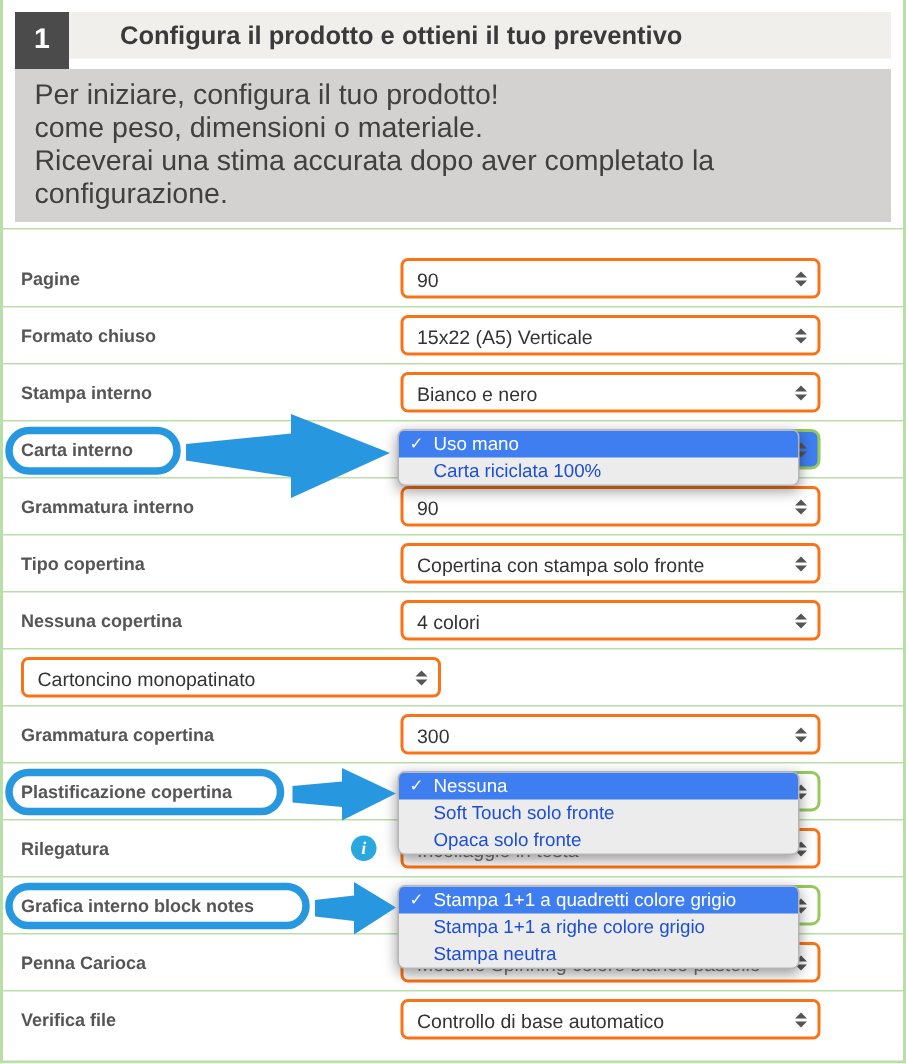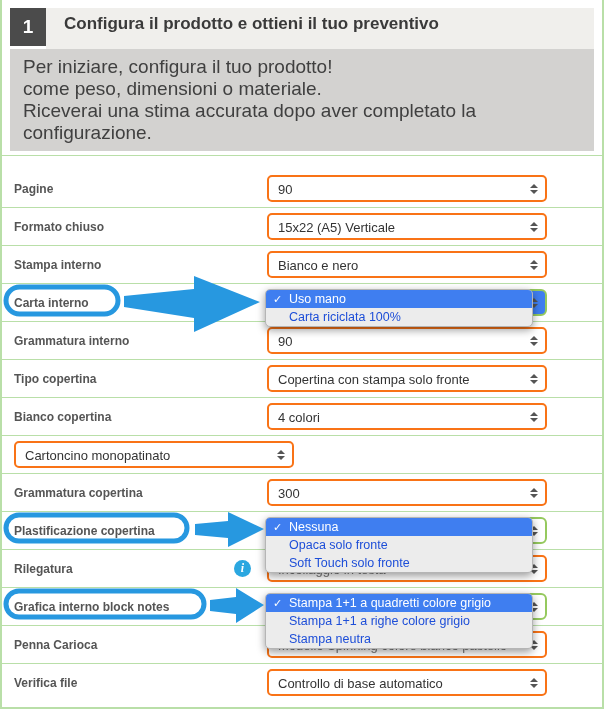--- a/index.html
+++ b/index.html
@@ -18,22 +18,22 @@
     border-right:2px solid var(--separator-green);
     border-bottom:2px solid var(--separator-green);
   }
   
   .header{display:flex;align-items:flex-start;margin:8px 8px 0 8px;}
   .step-box{
     width:36px;height:38px;background:var(--header-box);color:#fff;
     font-size:19px;font-weight:bold;text-align:center;line-height:38px;flex:0 0 36px;
   }
   .title-bar{
-    flex:1;height:41px;background:#f0efec;color:#3a3a3a;
-    font-size:17px;font-weight:bold;line-height:31px;padding-left:18px;
+    flex:1;height:31px;background:#f0efec;color:#3a3a3a;
+    font-size:17px;font-weight:bold;line-height:31px;padding-left:34px;
     white-space:nowrap;overflow:hidden;
   }
   
   .intro{
     margin:0 8px;background:#d3d2d0;color:#404040;
     padding:7px 13px;font-size:19px;line-height:22px;
   }
   
   .form{margin-top:4px;}
   .row{
@@ -156,21 +156,21 @@
         <div class="label-cell">
           <span class="label">Tipo copertina</span>
         </div>
         <div class="select"><span class="select-value">Copertina con stampa solo fronte</span><span class="stepper">
             <i class="tri up"></i>
             <i class="tri down"></i>
           </span></div>
       </div>
       <div class="row">
         <div class="label-cell">
-          <span class="label">Bianco copertina</span>
+          <span class="label">Nessuna copertina</span>
         </div>
         <div class="select"><span class="select-value">4 colori</span><span class="stepper">
             <i class="tri up"></i>
             <i class="tri down"></i>
           </span></div>
       </div>
       <div class="row">
         <div class="select"><span class="select-value">Cartoncino monopatinato</span><span class="stepper">
             <i class="tri up"></i>
             <i class="tri down"></i>
@@ -193,25 +193,25 @@
             <i class="tri up"></i>
             <i class="tri down"></i>
           </span></div>
         <div class="dropdown">
           <div class="option selected">
             <span class="check">✓</span>
             <span class="opt-text">Nessuna</span>
           </div>
           <div class="option">
             <span class="check"></span>
+            <span class="opt-text">Soft Touch solo fronte</span>
+          </div>
+          <div class="option">
+            <span class="check"></span>
             <span class="opt-text">Opaca solo fronte</span>
-          </div>
-          <div class="option">
-            <span class="check"></span>
-            <span class="opt-text">Soft Touch solo fronte</span>
           </div>
         </div>
       </div>
       <div class="row">
         <div class="label-cell">
           <span class="label">Rilegatura</span>
           <span class="info-icon">i</span>
         </div>
         <div class="select dimmed"><span class="select-value">Incollaggio in testa</span><span class="stepper">
             <i class="tri up"></i>

